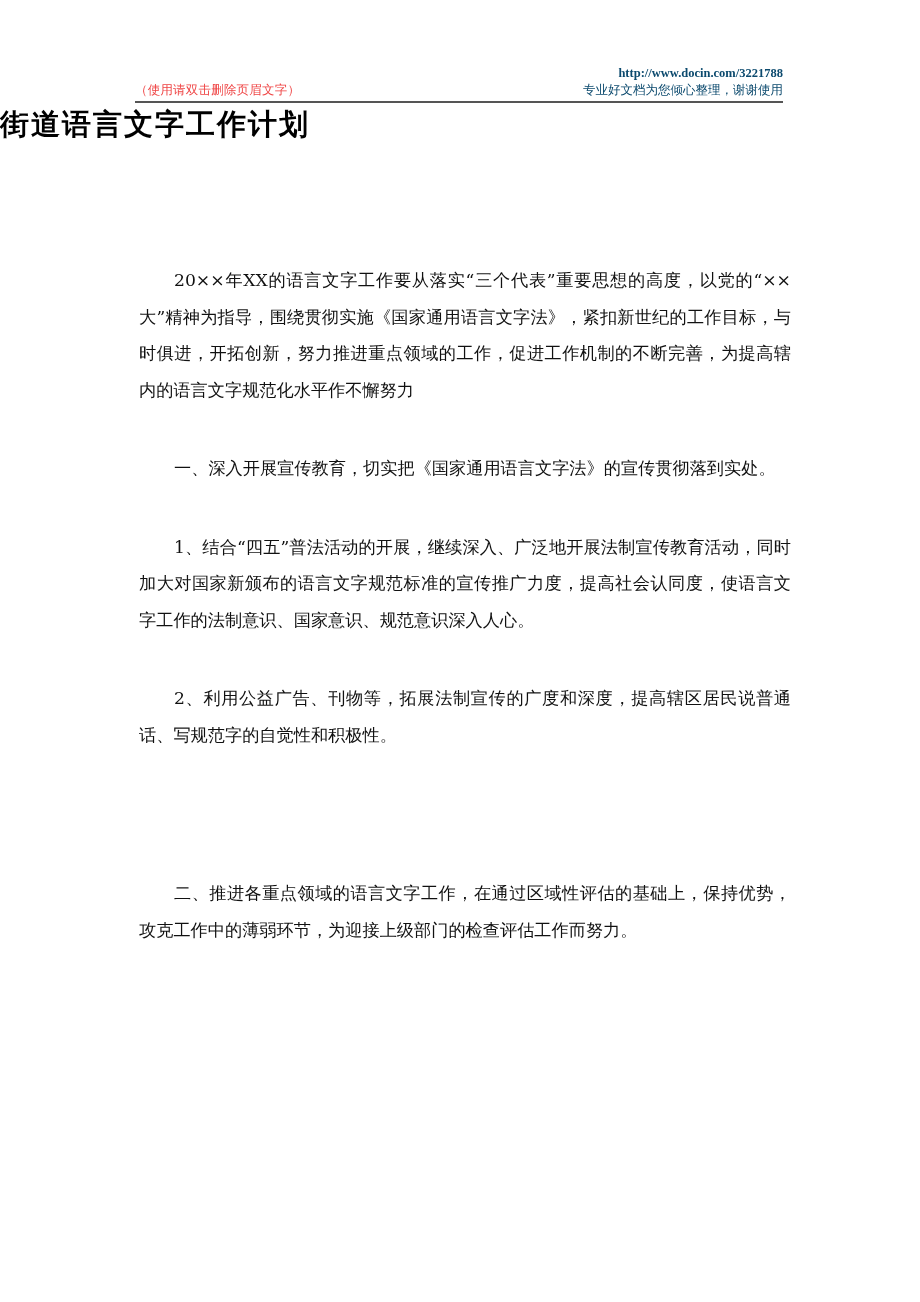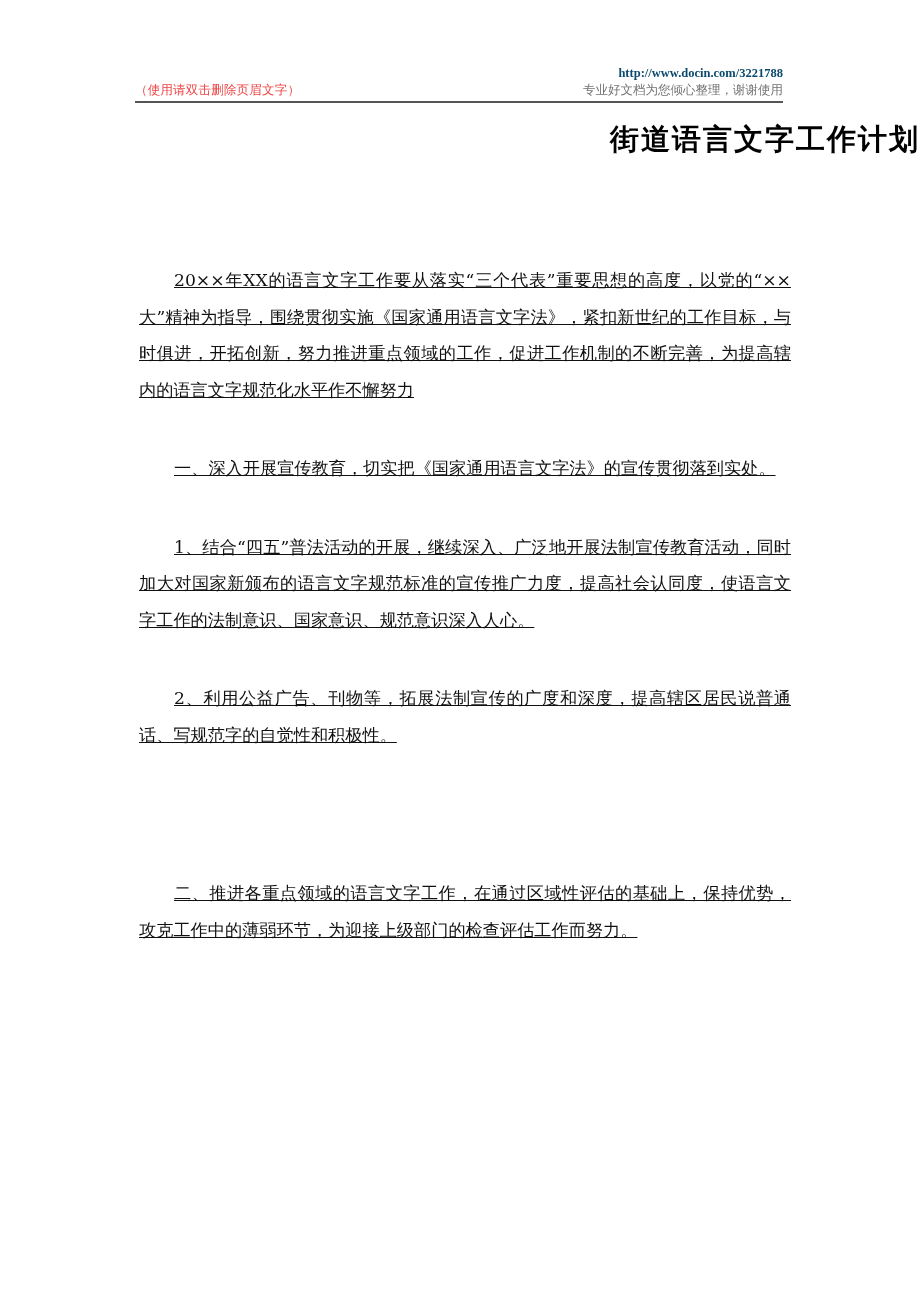--- a/index.html
+++ b/index.html
@@ -41,47 +41,46 @@
     }
     .header-url {
       font-family: "Liberation Serif", "DejaVu Serif", serif;
       font-size: 12.5px;
       color: #0c4a6e;
       line-height: 15px;
     }
     .header-slogan {
       font-family: "DejaVu Sans", "Liberation Sans", sans-serif;
       font-size: 12.5px;
-      color: #737373;
+      color: #0c4a6e;
       line-height: 18px;
       font-weight: normal;
       text-align: center;
     }
     .doc-title {
       position: absolute;
       left: 0;
       width: 920px;
-      top: 120px;
-      text-align: right;
+      top: 105px;
+      text-align: left;
       font-family: "DejaVu Sans", "Liberation Sans", sans-serif;
       font-weight: bold;
       font-size: 29px;
       letter-spacing: 2px;
       color: #000;
     }
     .body-text {
       position: absolute;
       left: 139px;
       top: 262px;
       width: 652px;
       font-family: "DejaVu Serif", "Liberation Serif", serif;
       font-size: 17.2px;
       line-height: 36.5px;
       color: #111;
-      text-decoration: underline;
     }
     .para {
       margin: 0;
       text-indent: 35px;
       text-align: justify;
     }
     .gap-sm { height: 42px; }
     .gap-lg { height: 80px; }
   </style>
 </head>

